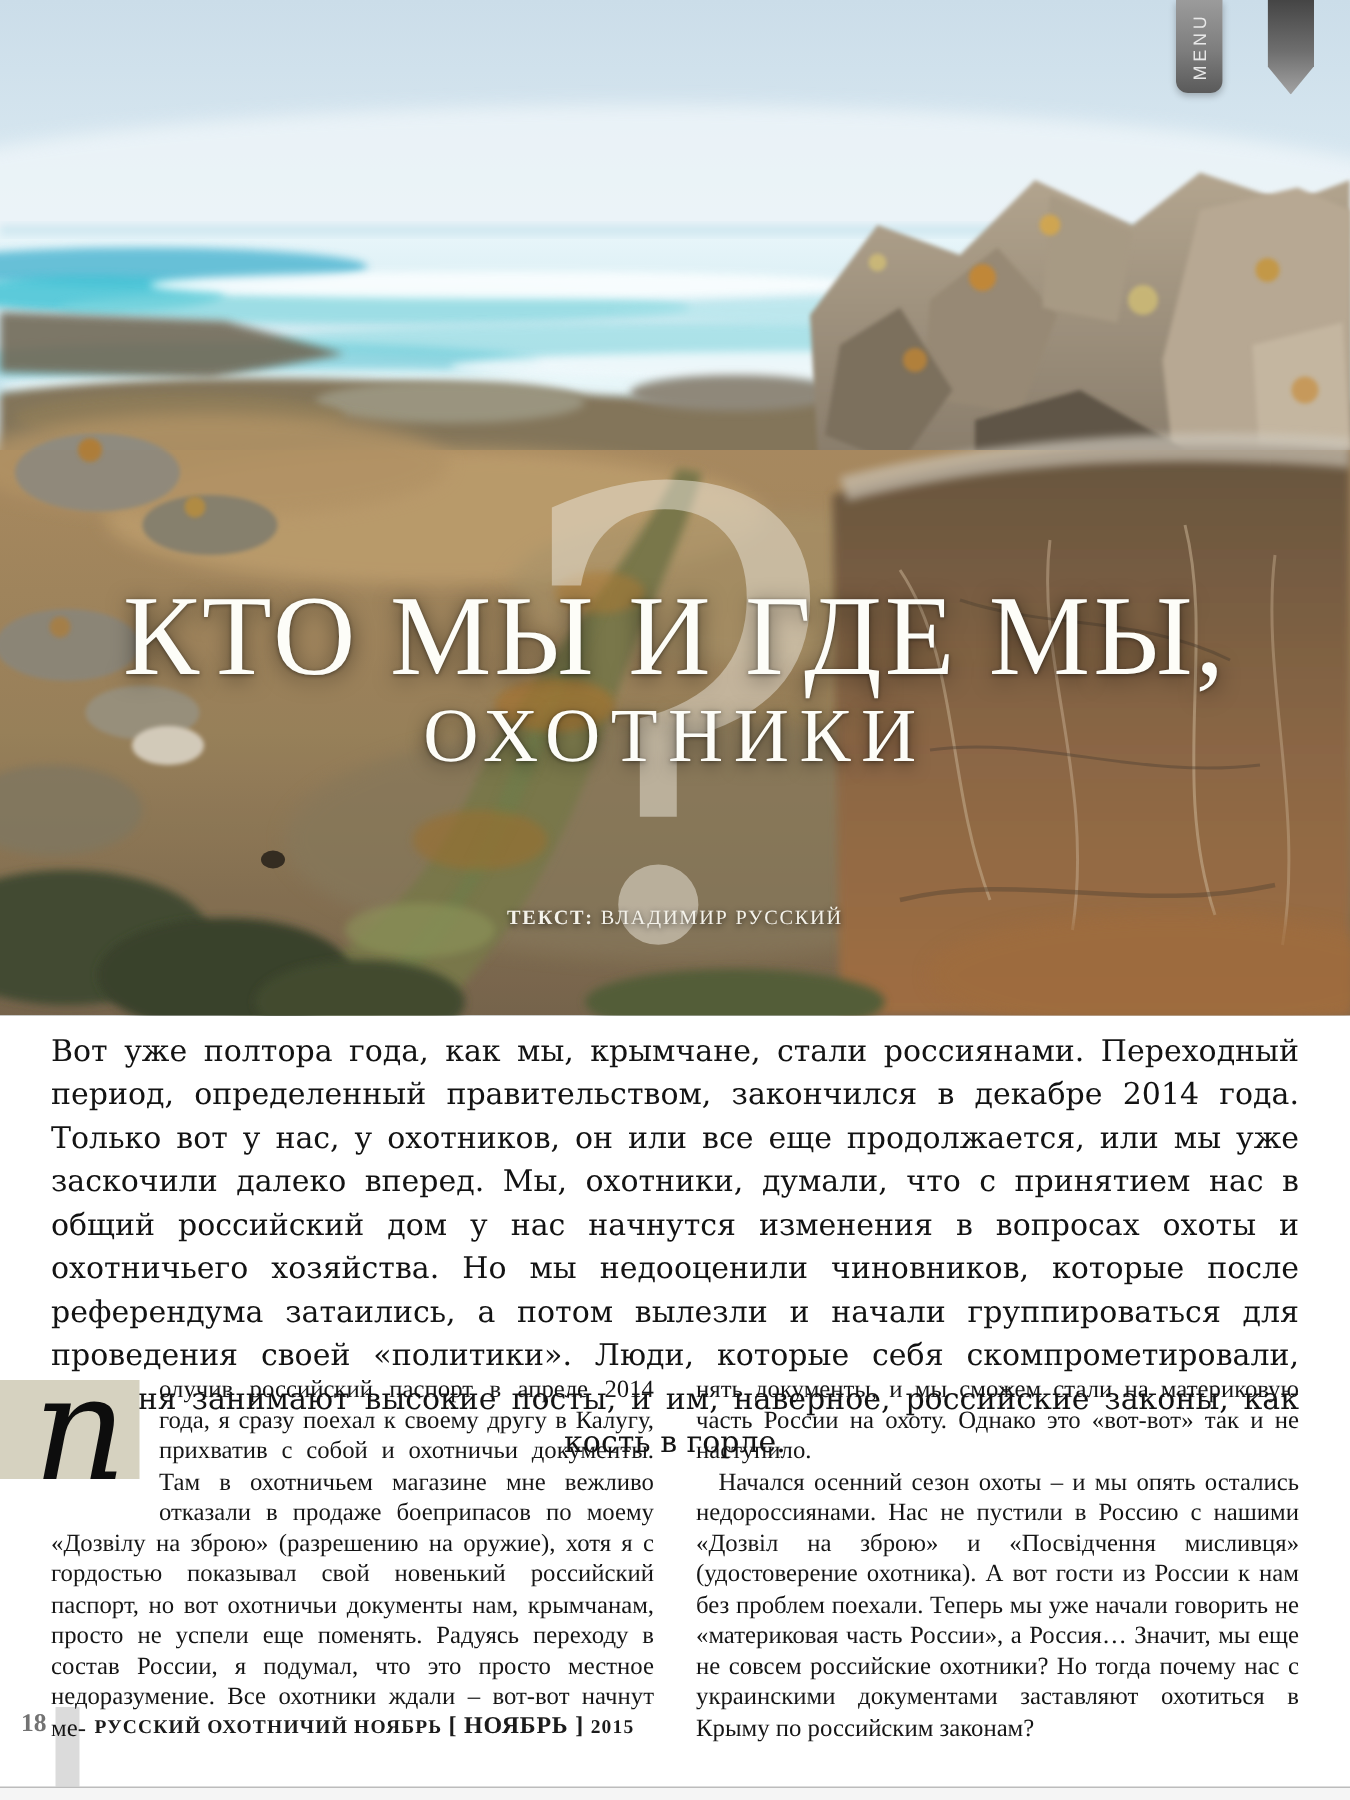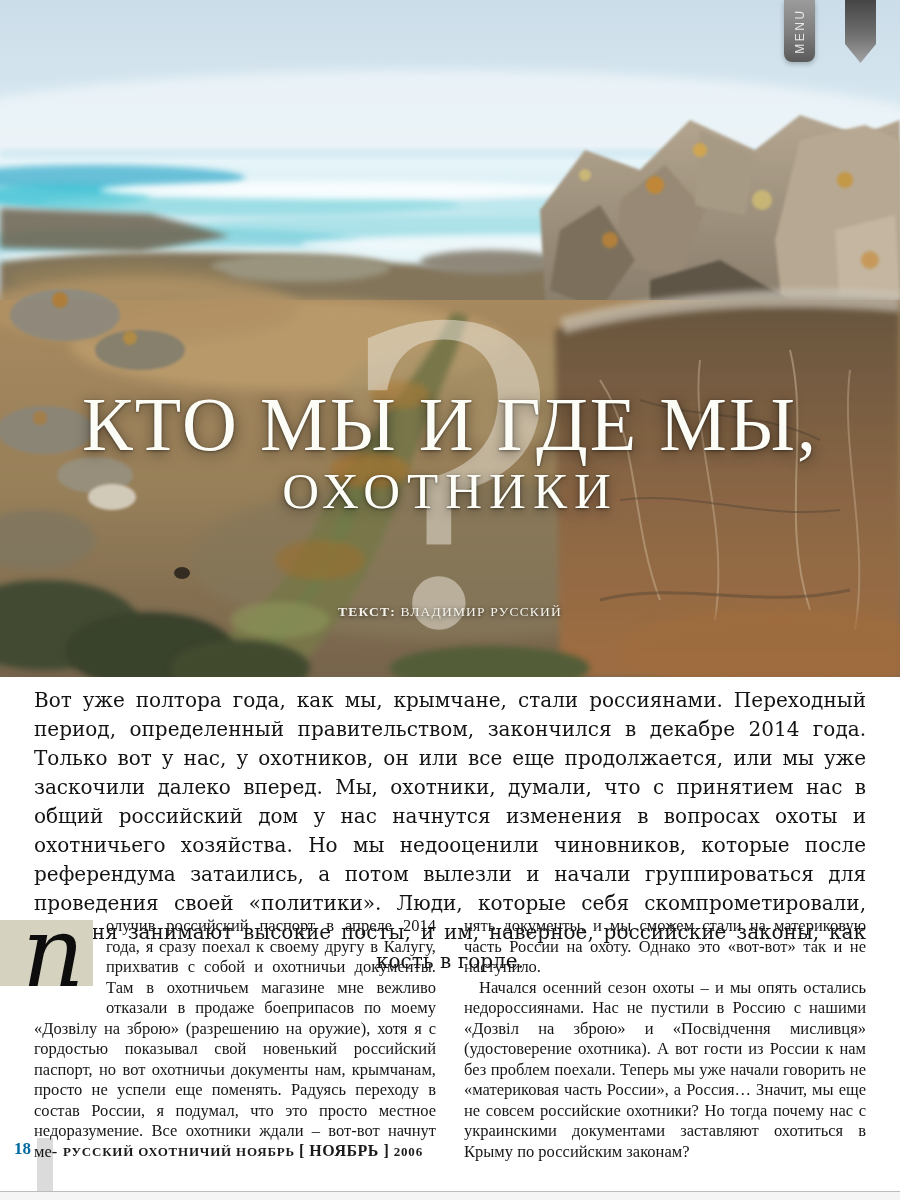--- a/index.html
+++ b/index.html
@@ -64,21 +64,21 @@
   .col{width:402px;text-align:justify;}
   .col p{margin:0;}
   .col .indent{text-indent:15px;}
   .dropcap-float{float:left;width:100px;height:86px;margin:2px 6px 0 -34px;position:relative;}
   .dropcap-box{position:absolute;left:0;top:2px;width:93px;height:66px;background:#d6d2c0;}
   .dropcap-letter{
     position:absolute;left:22px;top:-14px;font-family:"DejaVu Serif",serif;
     font-style:italic;font-size:97px;line-height:1;color:#0d0d0d;
   }
   
-  .page-number{position:absolute;left:14px;top:1139px;font-size:17px;font-weight:700;color:#0369a1;}
+  .page-number{position:absolute;left:14px;top:1139px;font-size:17px;font-weight:700;color:#737373;}
   .footer-bar{position:absolute;left:37px;top:1138px;width:16px;height:53px;background:#dbdbdb;}
   .footer-text{
     position:absolute;left:63px;top:1142px;font-size:13px;letter-spacing:.8px;
     font-weight:700;color:#1b1b1b;white-space:nowrap;
   }
   .footer-text .issue{font-size:16px;letter-spacing:.5px;}
   .bottom-rule{position:absolute;left:0;top:1191px;width:900px;height:1px;background:#bcbcbc;}
   .bottom-area{position:absolute;left:0;top:1192px;width:900px;height:8px;background:#f5f5f5;}
 </style>
 </head>
@@ -242,16 +242,16 @@
   </div>
   <div class="col">
     <p>нять документы, и мы сможем стали на материковую часть России на охоту. Однако это «вот-вот» так и не наступило.</p>
     <p class="indent">Начался осенний сезон охоты – и мы опять остались недороссиянами. Нас не пустили в Россию с нашими «Дозвіл на зброю» и «Посвідчення мисливця» (удостоверение охотника). А вот гости из России к нам без проблем поехали. Теперь мы уже начали говорить не «материковая часть России», а Россия… Значит, мы еще не совсем российские охотники? Но тогда почему нас с украинскими документами заставляют охотиться в Крыму по российским законам?</p>
   </div>
 </div>
 
 <div class="page-number">18</div>
 <div class="footer-bar"></div>
 <div class="footer-text">
-  <span>РУССКИЙ ОХОТНИЧИЙ НОЯБРЬ </span><span class="issue">[ НОЯБРЬ ] </span><span>2006</span>
+  <span>РУССКИЙ ОХОТНИЧИЙ НОЯБРЬ </span><span class="issue">[ НОЯБРЬ ] </span><span>2015</span>
 </div>
 <div class="bottom-rule"></div>
 <div class="bottom-area"></div>
 
 </body></html>

